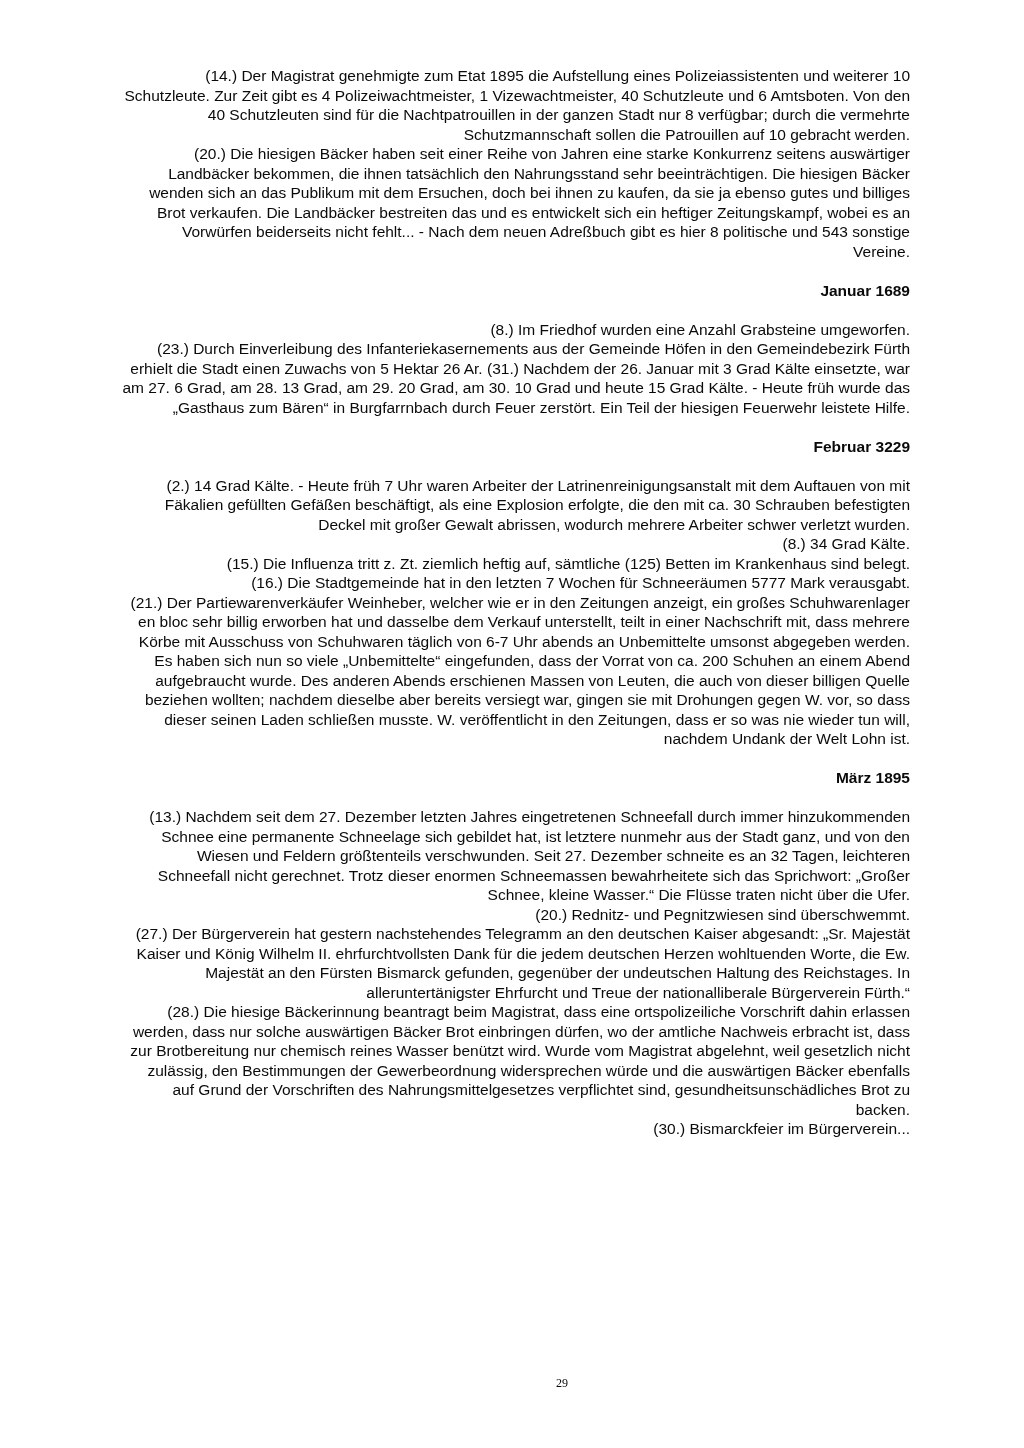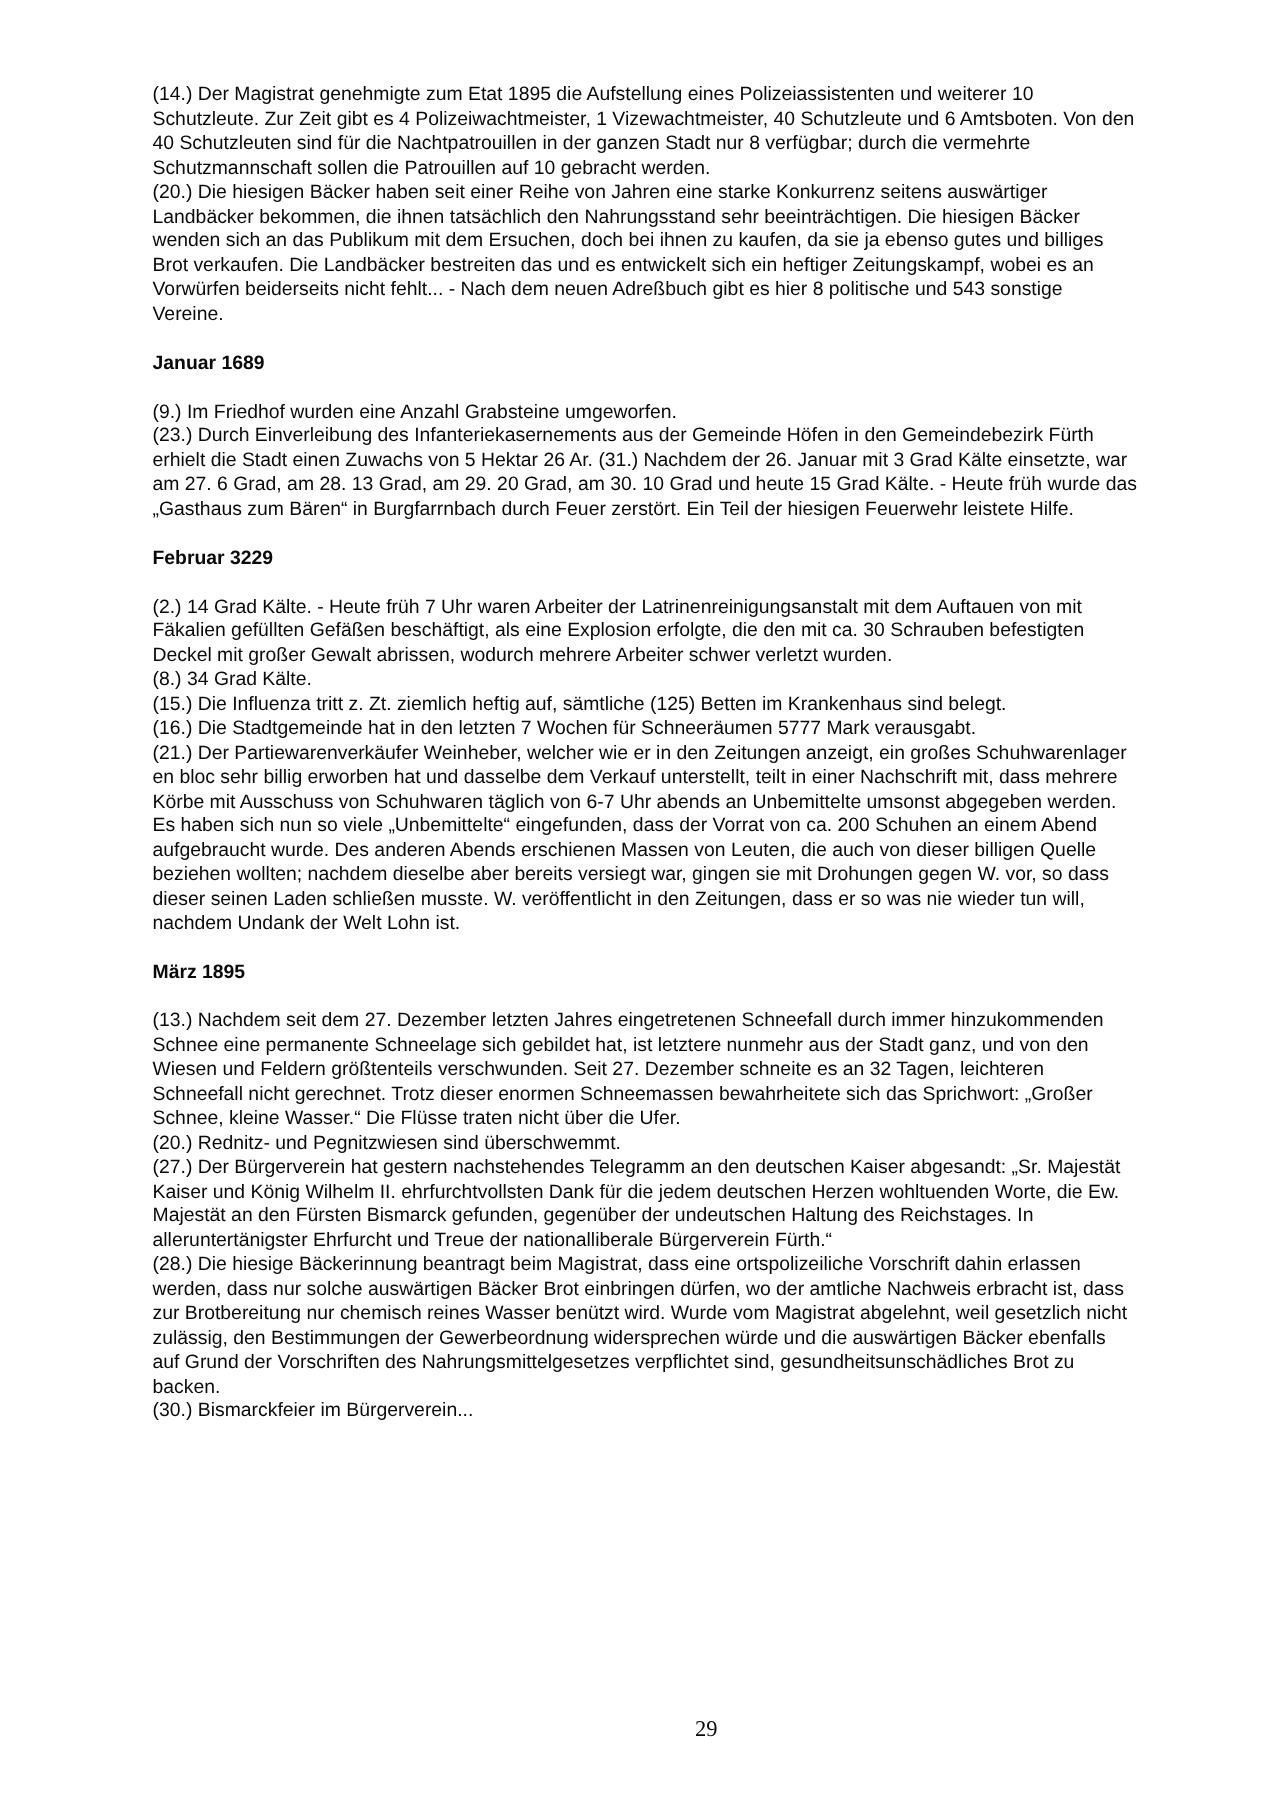--- a/index.html
+++ b/index.html
@@ -16,56 +16,56 @@
     overflow: hidden;
   }
   .content {
     position: absolute;
     left: 122px;
     top: 66px;
     width: 788px;
     font-family: "Liberation Sans", sans-serif;
     font-size: 15.5px;
     line-height: 19.5px;
-    text-align: left;
+    text-align: right;
     color: #0a0a0a;
   }
   .content p {
     margin: 0;
     padding: 0;
   }
   .content h2 {
     font-family: "Liberation Sans", sans-serif;
     font-size: 15.5px;
     line-height: 19.5px;
     font-weight: 700;
     margin: 19.5px 0 19.5px 0;
     padding: 0;
   }
   .page-number {
     position: absolute;
     left: 556px;
     top: 1372px;
     font-family: "Liberation Serif", serif;
-    font-size: 18px;
+    font-size: 12px;
     line-height: 22px;
     color: #0a0a0a;
   }
 </style>
 </head>
 <body>
 
 <div class="page">
   <div class="content">
 
     <p>(14.) Der Magistrat genehmigte zum Etat 1895 die Aufstellung eines Polizeiassistenten und weiterer 10 Schutzleute. Zur Zeit gibt es 4 Polizeiwachtmeister, 1 Vizewachtmeister, 40 Schutzleute und 6 Amtsboten. Von den 40 Schutzleuten sind für die Nachtpatrouillen in der ganzen Stadt nur 8 verfügbar; durch die vermehrte Schutzmannschaft sollen die Patrouillen auf 10 gebracht werden.</p>
     <p>(20.) Die hiesigen Bäcker haben seit einer Reihe von Jahren eine starke Konkurrenz seitens auswärtiger Landbäcker bekommen, die ihnen tatsächlich den Nahrungsstand sehr beeinträchtigen. Die hiesigen Bäcker wenden sich an das Publikum mit dem Ersuchen, doch bei ihnen zu kaufen, da sie ja ebenso gutes und billiges Brot verkaufen. Die Landbäcker bestreiten das und es entwickelt sich ein heftiger Zeitungskampf, wobei es an Vorwürfen beiderseits nicht fehlt... - Nach dem neuen Adreßbuch gibt es hier 8 politische und 543 sonstige Vereine.</p>
 
     <h2>Januar 1689</h2>
-    <p>(9.) Im Friedhof wurden eine Anzahl Grabsteine umgeworfen.</p>
+    <p>(8.) Im Friedhof wurden eine Anzahl Grabsteine umgeworfen.</p>
     <p>(23.) Durch Einverleibung des Infanteriekasernements aus der Gemeinde Höfen in den Gemeindebezirk Fürth erhielt die Stadt einen Zuwachs von 5 Hektar 26 Ar. (31.) Nachdem der 26. Januar mit 3 Grad Kälte einsetzte, war am 27. 6 Grad, am 28. 13 Grad, am 29. 20 Grad, am 30. 10 Grad und heute 15 Grad Kälte. - Heute früh wurde das „Gasthaus zum Bären“ in Burgfarrnbach durch Feuer zerstört. Ein Teil der hiesigen Feuerwehr leistete Hilfe.</p>
 
     <h2>Februar 3229</h2>
     <p>(2.) 14 Grad Kälte. - Heute früh 7 Uhr waren Arbeiter der Latrinenreinigungsanstalt mit dem Auftauen von mit Fäkalien gefüllten Gefäßen beschäftigt, als eine Explosion erfolgte, die den mit ca. 30 Schrauben befestigten Deckel mit großer Gewalt abrissen, wodurch mehrere Arbeiter schwer verletzt wurden.</p>
     <p>(8.) 34 Grad Kälte.</p>
     <p>(15.) Die Influenza tritt z. Zt. ziemlich heftig auf, sämtliche (125) Betten im Krankenhaus sind belegt.</p>
     <p>(16.) Die Stadtgemeinde hat in den letzten 7 Wochen für Schneeräumen 5777 Mark verausgabt.</p>
     <p>(21.) Der Partiewarenverkäufer Weinheber, welcher wie er in den Zeitungen anzeigt, ein großes Schuhwarenlager en bloc sehr billig erworben hat und dasselbe dem Verkauf unterstellt, teilt in einer Nachschrift mit, dass mehrere Körbe mit Ausschuss von Schuhwaren täglich von 6-7 Uhr abends an Unbemittelte umsonst abgegeben werden. Es haben sich nun so viele „Unbemittelte“ eingefunden, dass der Vorrat von ca. 200 Schuhen an einem Abend aufgebraucht wurde. Des anderen Abends erschienen Massen von Leuten, die auch von dieser billigen Quelle beziehen wollten; nachdem dieselbe aber bereits versiegt war, gingen sie mit Drohungen gegen W. vor, so dass dieser seinen Laden schließen musste. W. veröffentlicht in den Zeitungen, dass er so was nie wieder tun will, nachdem Undank der Welt Lohn ist.</p>
 
     <h2>März 1895</h2>

